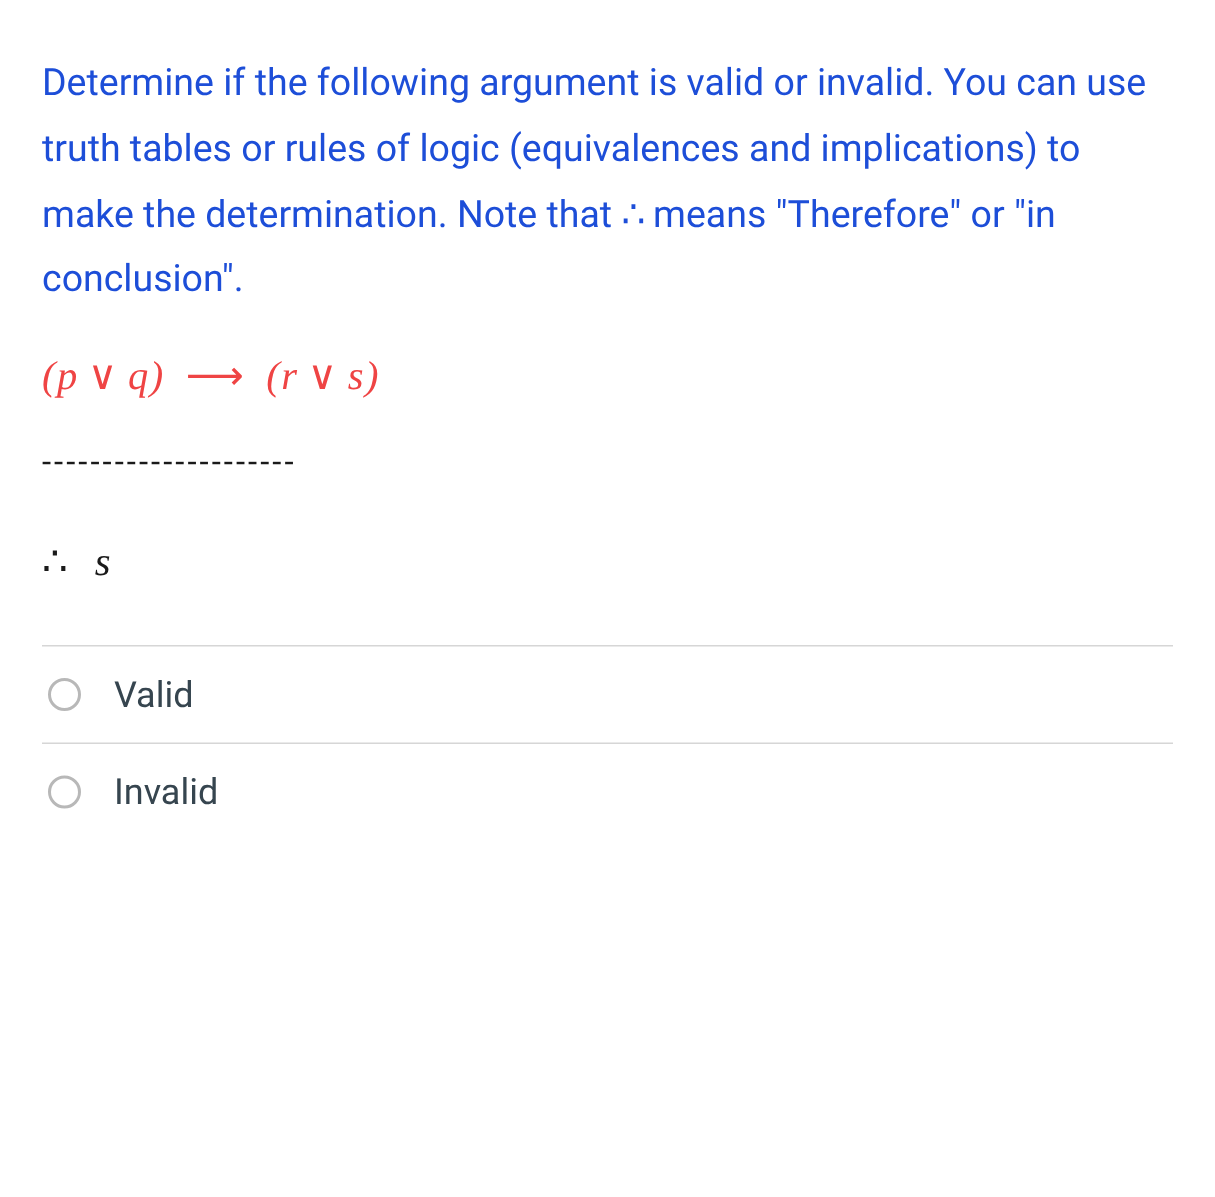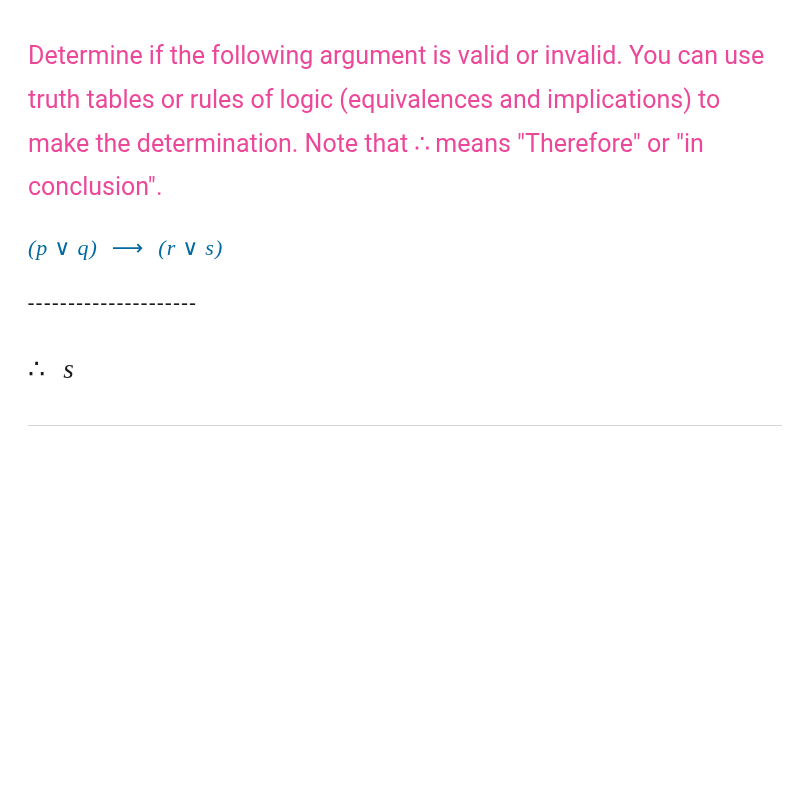--- a/index.html
+++ b/index.html
@@ -7,36 +7,36 @@
     font-family: -apple-system, BlinkMacSystemFont, "Segoe UI", Roboto, sans-serif;
     background: #ffffff;
     width: 810px;
     height: 798px;
     padding: 34px 28px;
     color: #36454f;
   }
   .question-text {
     font-size: 25px;
     line-height: 1.75;
-    color: #ec4899;
+    color: #1d4ed8;
     margin-bottom: 28px;
     font-weight: 400;
   }
   .therefore-sym {
     font-size: 25px;
     letter-spacing: -1px;
   }
   .logic-block {
     margin-top: 4px;
   }
   .logic-line {
     font-family: "Times New Roman", Georgia, serif;
     font-style: italic;
-    font-size: 22px;
-    color: #0369a1;
+    font-size: 27px;
+    color: #ef4444;
     line-height: 1;
     margin-bottom: 34px;
     letter-spacing: 1px;
   }
   .logic-line .op {
     font-style: normal;
     padding: 0 6px;
   }
   .logic-line .arrow {
     font-style: normal;
@@ -106,13 +106,21 @@
 
 
   <div class="dashed-sep">---------------------</div>
 
   <div class="conclusion">
     <span class="therefore">∴</span><span class="var">s</span>
   </div>
 </div>
 
 <div class="options">
+  <div class="option-row">
+    <span class="radio"></span>
+    <span class="option-label">Valid</span>
+  </div>
+  <div class="option-row">
+    <span class="radio"></span>
+    <span class="option-label">Invalid</span>
+  </div>
 </div>
 
 </body></html>

